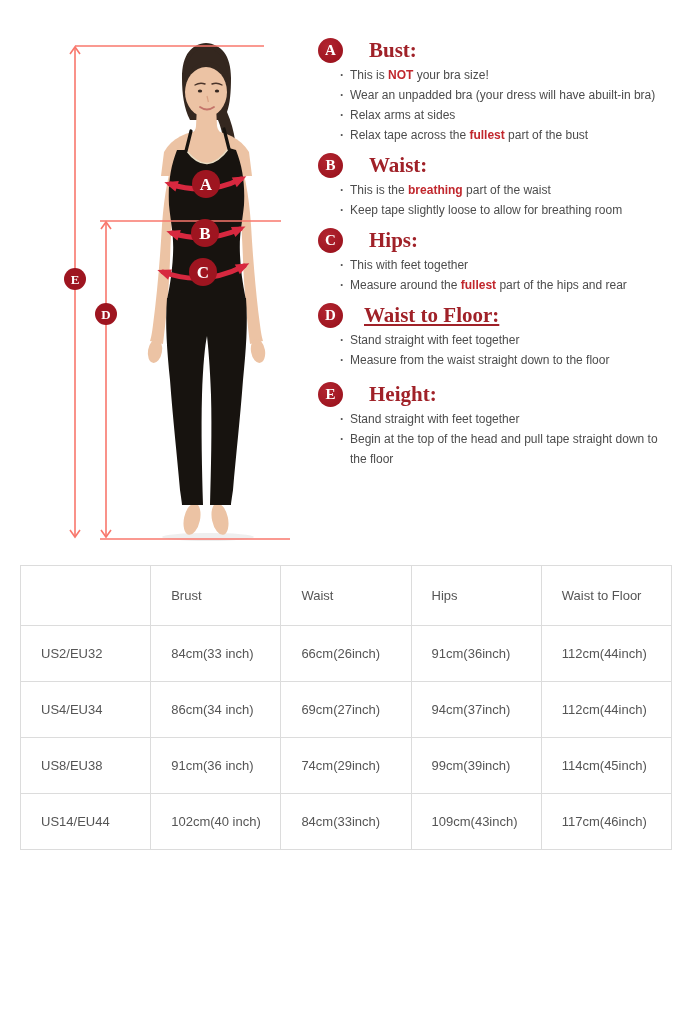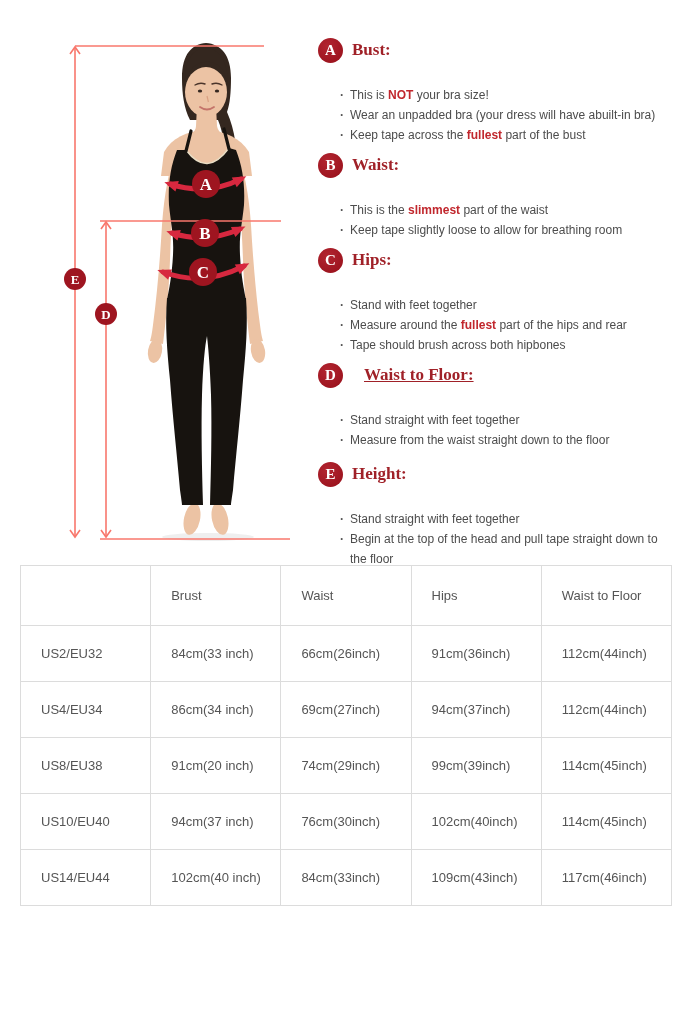--- a/index.html
+++ b/index.html
@@ -39,24 +39,24 @@
   .guide-section:nth-child(4) .section-title { margin-left:12px;text-decoration:underline; }
   .guide-section:nth-child(5) { margin-top:10px; }
   .section-head { display:flex; align-items:center; gap:9px; height:28px; }
   .badge {
     width:25px; height:25px; border-radius:50%; flex:0 0 25px;
     background:radial-gradient(circle at 38% 32%, #b22530, var(--badge,#9e1520) 72%);
     color:#fff; display:flex; align-items:center; justify-content:center;
     font-family:"Liberation Serif", serif; font-weight:bold; font-size:15px;
   }
   .section-title {
-    margin:0; font-family:"Liberation Serif", serif; font-weight:600;
-    font-size:17px; color:var(--accent,#a02128);
-  }
-  .bullets { list-style:none; margin:21px 0 0; padding:0 0 0 22px; }
+    margin:17px; font-family:"Liberation Serif", serif; font-weight:600;
+    font-size:21px; color:var(--accent,#a02128);
+  }
+  .bullets { list-style:none; margin:1px 0 0; padding:0 0 0 22px; }
   .bullet { font-size:12px; line-height:20px; color:var(--btext,#4c4c4c); position:relative; padding-left:10px; }
   .bullet::before { content:"\00B7"; position:absolute; left:0; top:0; color:#555; font-weight:bold; }
   .em { color:var(--em,#c1272d); font-weight:bold; }
 
   
   .table-wrap { position:absolute; left:20px; top:565px; width:652px; }
   table.size { width:100%; border-collapse:collapse; table-layout:fixed; }
   .size th, .size td {
     border:1px solid var(--tborder,#dcdcdc); text-align:left;
     padding:0 6px 0 20px; font-weight:normal; font-size:13px;
@@ -166,48 +166,48 @@
   <section class="guide-section">
     <div class="section-head">
       <span class="badge">
               <span class="badge-letter">A</span>
             </span>
       <h2 class="section-title">Bust:</h2>
     </div>
     <ul class="bullets">
             <li class="bullet"><span>This is </span><span class="em">NOT</span><span> your bra size!</span></li>
             <li class="bullet"><span>Wear an unpadded bra (your dress will have abuilt-in bra)</span></li>
-            <li class="bullet"><span>Keep tape across the </span><span class="em">fullest</span><span> part of the bust</span></li>
+            <li class="bullet"><span>Relax arms at sides</span></li>
+            <li class="bullet"><span>Relax tape across the </span><span class="em">fullest</span><span> part of the bust</span></li>
           </ul>
   </section>
 
   <section class="guide-section">
     <div class="section-head">
       <span class="badge">
               <span class="badge-letter">B</span>
             </span>
       <h2 class="section-title">Waist:</h2>
     </div>
     <ul class="bullets">
-            <li class="bullet"><span>This is the </span><span class="em">slimmest</span><span> part of the waist</span></li>
+            <li class="bullet"><span>This is the </span><span class="em">breathing</span><span> part of the waist</span></li>
             <li class="bullet"><span>Keep tape slightly loose to allow for breathing room</span></li>
           </ul>
   </section>
 
   <section class="guide-section">
     <div class="section-head">
       <span class="badge">
               <span class="badge-letter">C</span>
             </span>
       <h2 class="section-title">Hips:</h2>
     </div>
     <ul class="bullets">
-            <li class="bullet"><span>Stand with feet together</span></li>
+            <li class="bullet"><span>This with feet together</span></li>
             <li class="bullet"><span>Measure around the </span><span class="em">fullest</span><span> part of the hips and rear</span></li>
-            <li class="bullet"><span>Tape should brush across both hipbones</span></li>
           </ul>
   </section>
 
   <section class="guide-section">
     <div class="section-head">
       <span class="badge">
               <span class="badge-letter">D</span>
             </span>
       <h2 class="section-title">Waist to Floor:</h2>
     </div>
@@ -253,30 +253,23 @@
           </tr>
           <tr>
             <td>US4/EU34</td>
             <td>86cm(34 inch)</td>
             <td>69cm(27inch)</td>
             <td>94cm(37inch)</td>
             <td>112cm(44inch)</td>
           </tr>
           <tr>
             <td>US8/EU38</td>
-            <td>91cm(20 inch)</td>
+            <td>91cm(36 inch)</td>
             <td>74cm(29inch)</td>
             <td>99cm(39inch)</td>
-            <td>114cm(45inch)</td>
-          </tr>
-          <tr>
-            <td>US10/EU40</td>
-            <td>94cm(37 inch)</td>
-            <td>76cm(30inch)</td>
-            <td>102cm(40inch)</td>
             <td>114cm(45inch)</td>
           </tr>
           <tr>
             <td>US14/EU44</td>
             <td>102cm(40 inch)</td>
             <td>84cm(33inch)</td>
             <td>109cm(43inch)</td>
             <td>117cm(46inch)</td>
           </tr>
         </tbody>

